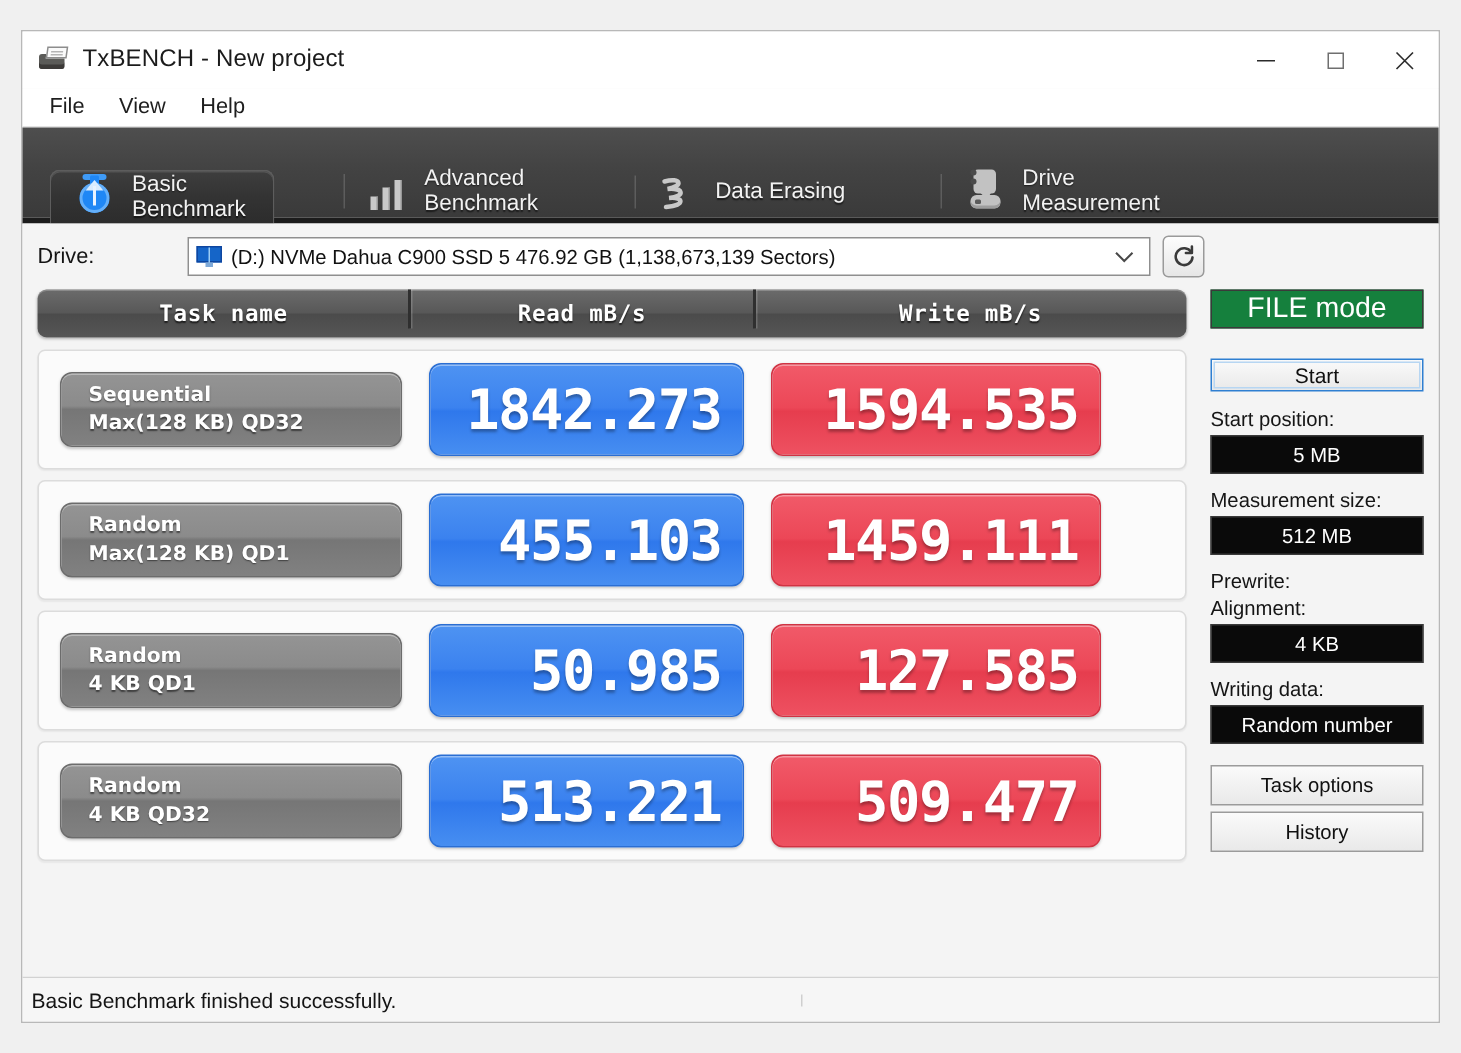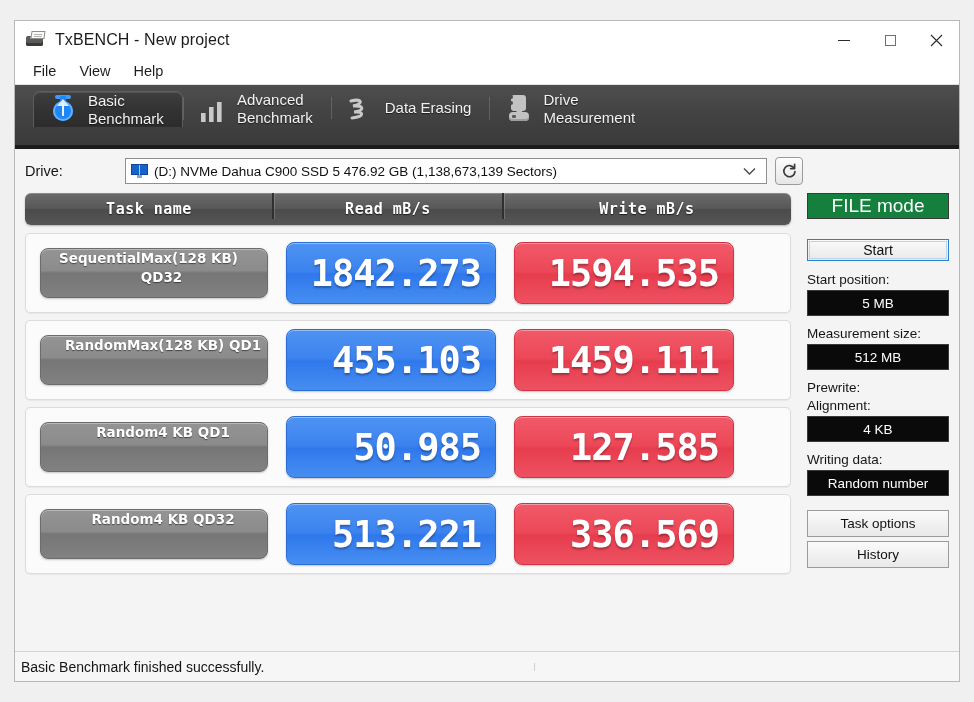--- a/index.html
+++ b/index.html
@@ -65,23 +65,24 @@
   }
   .menu-item {
     font-size: 14.5px; color:#1e1e1e; padding: 2px 11px 3px 4px; margin-right:8px;
     cursor: default;
   }
 
   
   .tabstrip {
     height: 64px; flex:0 0 64px;
     background: linear-gradient(#4e4e4e 0%, #434343 45%, #3a3a3a 100%);
-    display:flex; align-items:flex-start; padding: 6px 0 0 18px;
+    display:flex; align-items:flex-end; padding: 6px 0 0 18px;
     border-bottom: 4px solid #1c1c1c;
     position:relative;
+    gap:46px;
   }
   .tab {
     display:flex; align-items:center; gap:10px;
     padding: 0 18px 0 14px;
     position:relative; cursor:default;
     min-width: 0;
   }
   .tab + .tab::before {
     content:""; position:absolute; left:0; top:6px; bottom:6px; width:1px;
     background: rgba(255,255,255,.16);
@@ -209,21 +210,21 @@
   .row {
     background:#fbfbfb; border:1px solid #dcdcdc; border-radius:5px;
     padding: 8px 0 8px 14px; display:flex; align-items:center; gap:0;
     box-shadow: 0 1px 1px rgba(0,0,0,.05);
   }
   .taskbtn {
     flex: 0 0 228px; height:50px;
     background: linear-gradient(#949494 0%, #8b8b8b 45%, #767676 50%, #818181 100%);
     border-radius:8px; border:1px solid #6c6c6c;
     box-shadow: inset 0 1px 0 rgba(255,255,255,.35), 0 1px 2px rgba(0,0,0,.22);
-    display:flex; flex-direction:row; justify-content:center;
+    display:flex; flex-direction:column; justify-content:center;
     padding-left:18px; color:#ffffff;
     font-family:"DejaVu Sans","Liberation Sans",sans-serif;
     font-size:13.5px; font-weight:bold; line-height:1.38;
     text-shadow: 0 1px 1px rgba(0,0,0,.5);
     cursor:default;
   }
   .valbox {
     height:62px; border-radius:8px;
     display:flex; align-items:center; justify-content:flex-end;
     padding-right:14px;
@@ -433,21 +434,21 @@
             <div class="valbox val-read">50.985</div>
             <div class="valbox val-write">127.585</div>
           </div>
 
           <div class="row">
             <div class="taskbtn">
               <span>Random</span>
               <span>4 KB QD32</span>
             </div>
             <div class="valbox val-read">513.221</div>
-            <div class="valbox val-write">336.569</div>
+            <div class="valbox val-write">509.477</div>
           </div>
 
         </div>
       </div>
 
       <div class="sidebar">
         <div class="mode-btn">FILE mode</div>
         <div class="start-btn">Start</div>
 
         <div class="side-label">Start position:</div>

